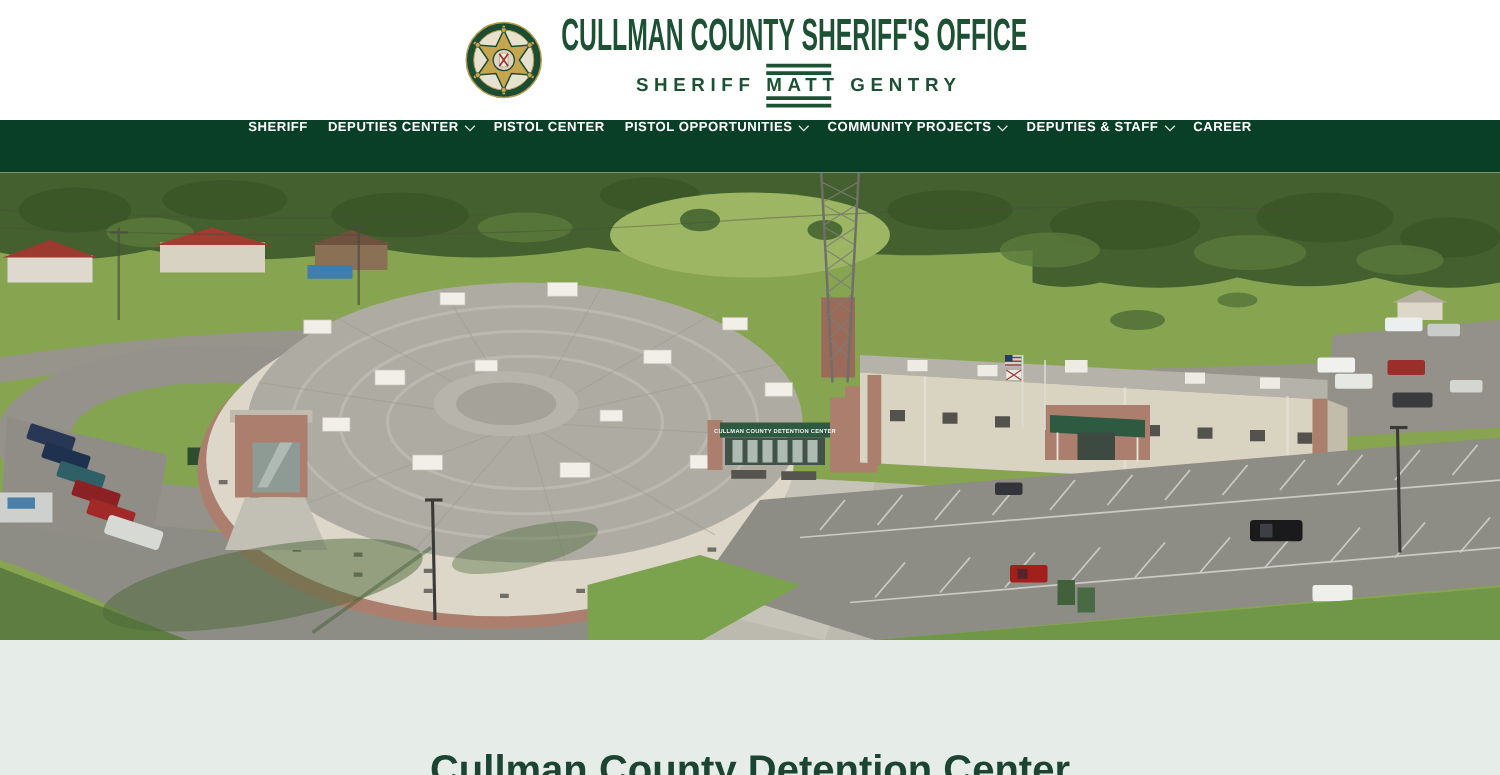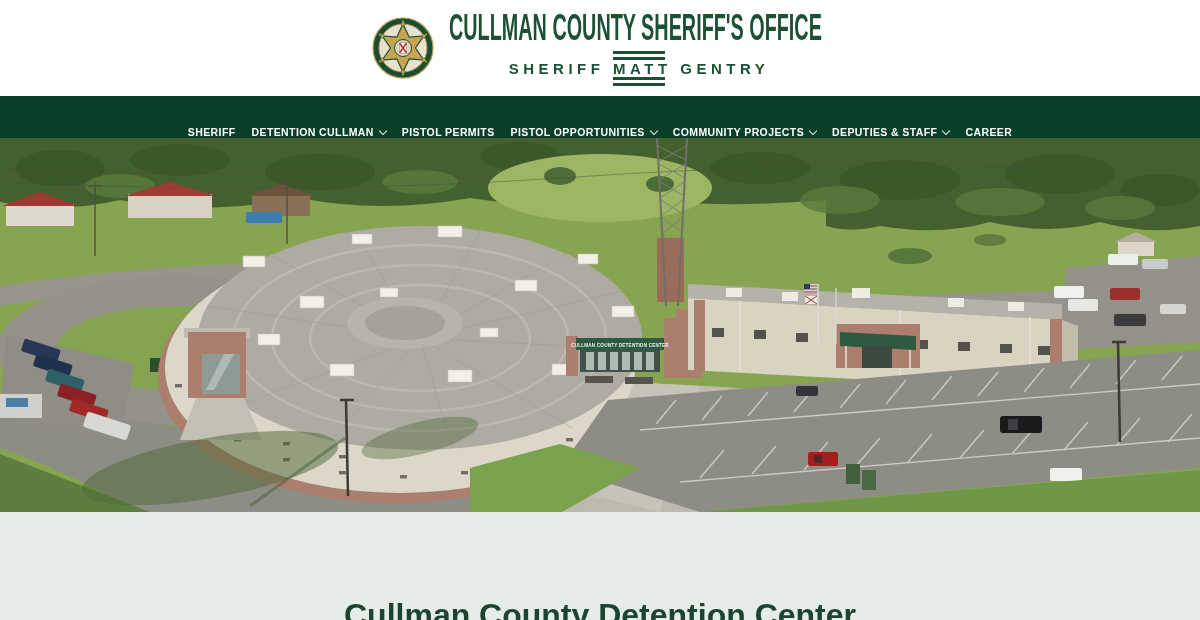--- a/index.html
+++ b/index.html
@@ -20,21 +20,21 @@
   .logo-sub{display:flex;align-items:center;justify-content:space-between;margin-top:5px;width:380px;flex-direction:column;}
   .sub-rule{
     width:52px;height:9px;box-sizing:border-box;
     border-top:3px solid #1d5134;border-bottom:3px solid #1d5134;
   }
   .sub-text{
     font-weight:bold;font-size:15px;letter-spacing:4.5px;color:#1d5134;white-space:nowrap;padding:0 2px;
   }
   
   .main-nav{
-    height:42px;background:#093f26;display:flex;align-items:flex-end;justify-content:center;
+    height:42px;background:#093f26;display:flex;align-items:flex-start;justify-content:center;
   }
   .nav-item{
     color:#ffffff;font-size:10.5px;font-weight:600;letter-spacing:.4px;
     padding:0 8px;display:flex;align-items:center;gap:6px;cursor:pointer;white-space:nowrap;
   }
   .chev{
     width:5px;height:5px;border-right:1.5px solid rgba(255,255,255,.9);
     border-bottom:1.5px solid rgba(255,255,255,.9);
     transform:rotate(45deg);margin-top:-3px;
   }
@@ -84,25 +84,25 @@
       <span class="sub-rule"></span>
     </div>
   </div>
 </header>
 
 <nav class="main-nav">
   <div class="nav-item">
     <span>SHERIFF</span>
   </div>
   <div class="nav-item">
-    <span>DETENTION CULLMAN</span>
+    <span>DEPUTIES CENTER</span>
     <span class="chev"></span>
   </div>
   <div class="nav-item">
-    <span>PISTOL PERMITS</span>
+    <span>PISTOL CENTER</span>
   </div>
   <div class="nav-item">
     <span>PISTOL OPPORTUNITIES</span>
     <span class="chev"></span>
   </div>
   <div class="nav-item">
     <span>COMMUNITY PROJECTS</span>
     <span class="chev"></span>
   </div>
   <div class="nav-item">

